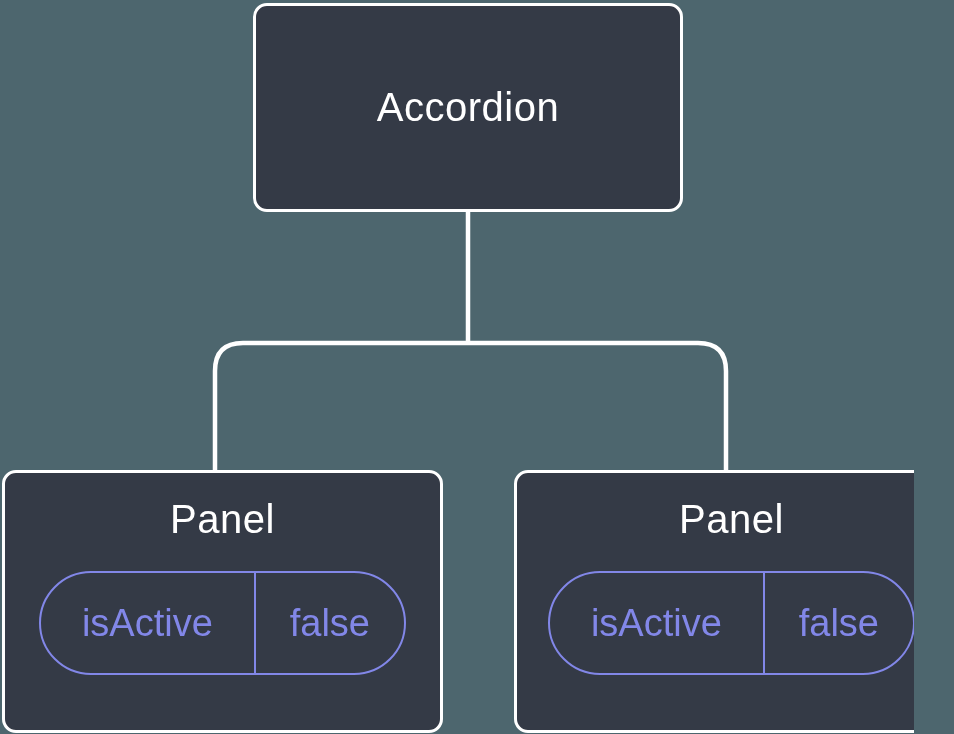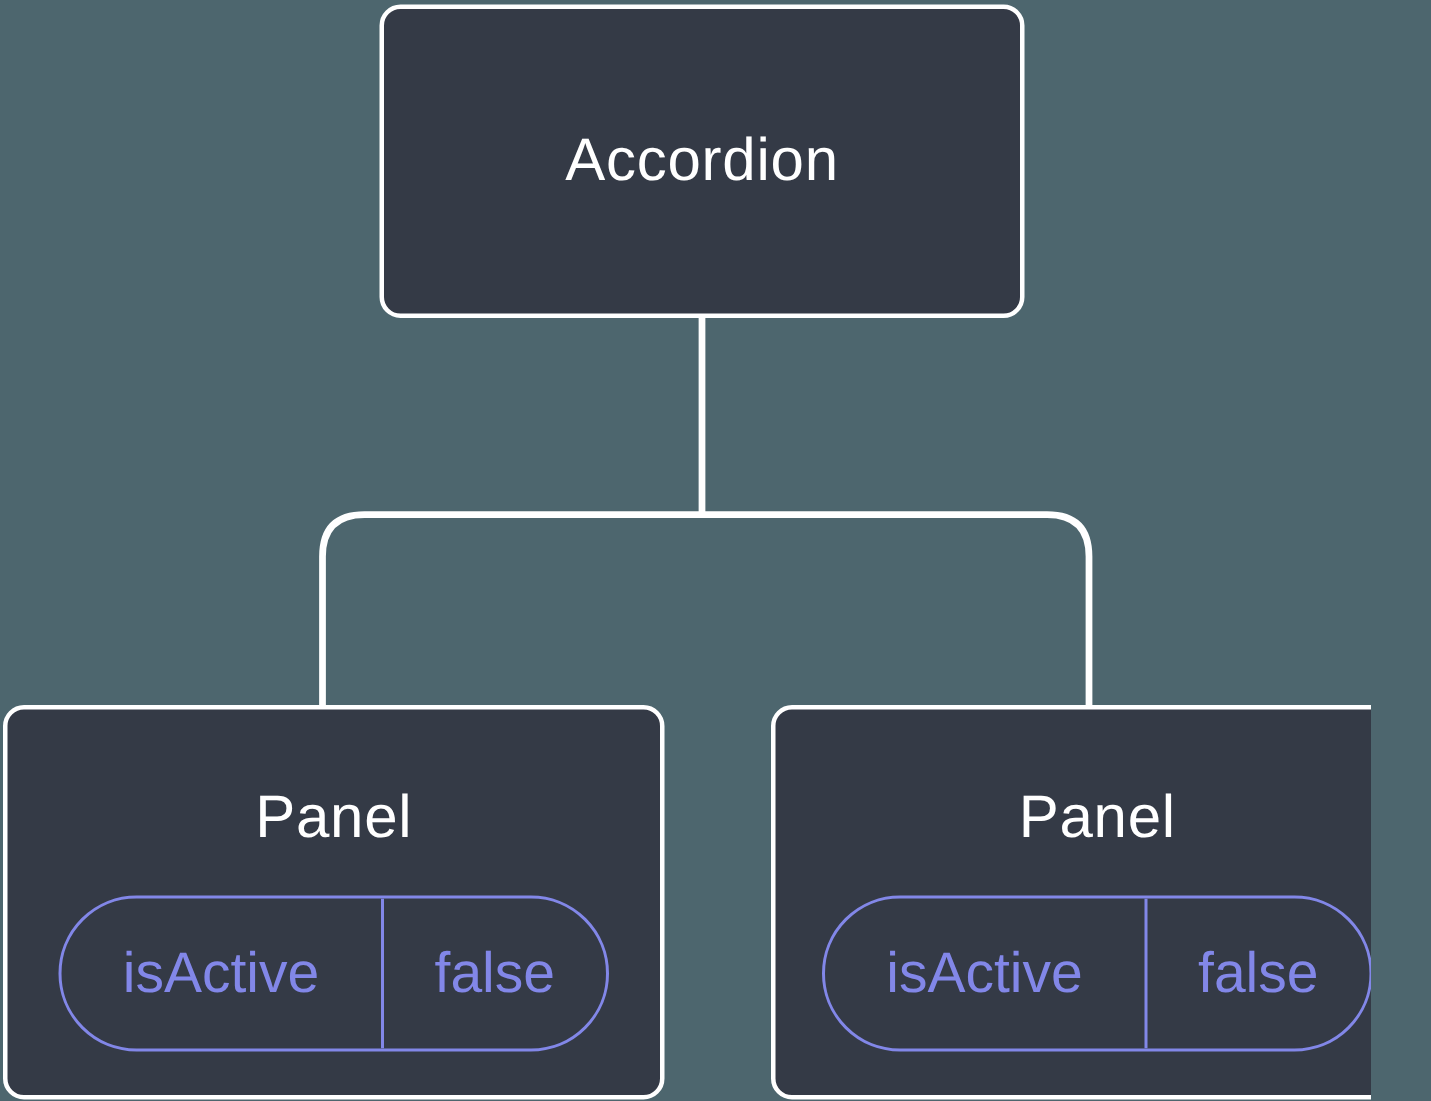--- a/index.html
+++ b/index.html
@@ -46,21 +46,21 @@
   }
   .connector-svg path{
     fill:none;
     stroke:var(--connector);
     stroke-width:4.5;
   }
   .node-panel{
     display:flex;
     flex-direction:column;
     align-items:center;
-    padding-top:48px;
+    padding-top:22px;
   }
   .node-panel-left{left:2px;top:470px;width:441px;height:263px;}
   .node-panel-right{left:514px;top:470px;width:435px;height:263px;}
   .panel-title{
     font-size:40px;
     font-weight:500;
     line-height:48px;
     letter-spacing:0.5px;
     color:var(--node-text);
   }

